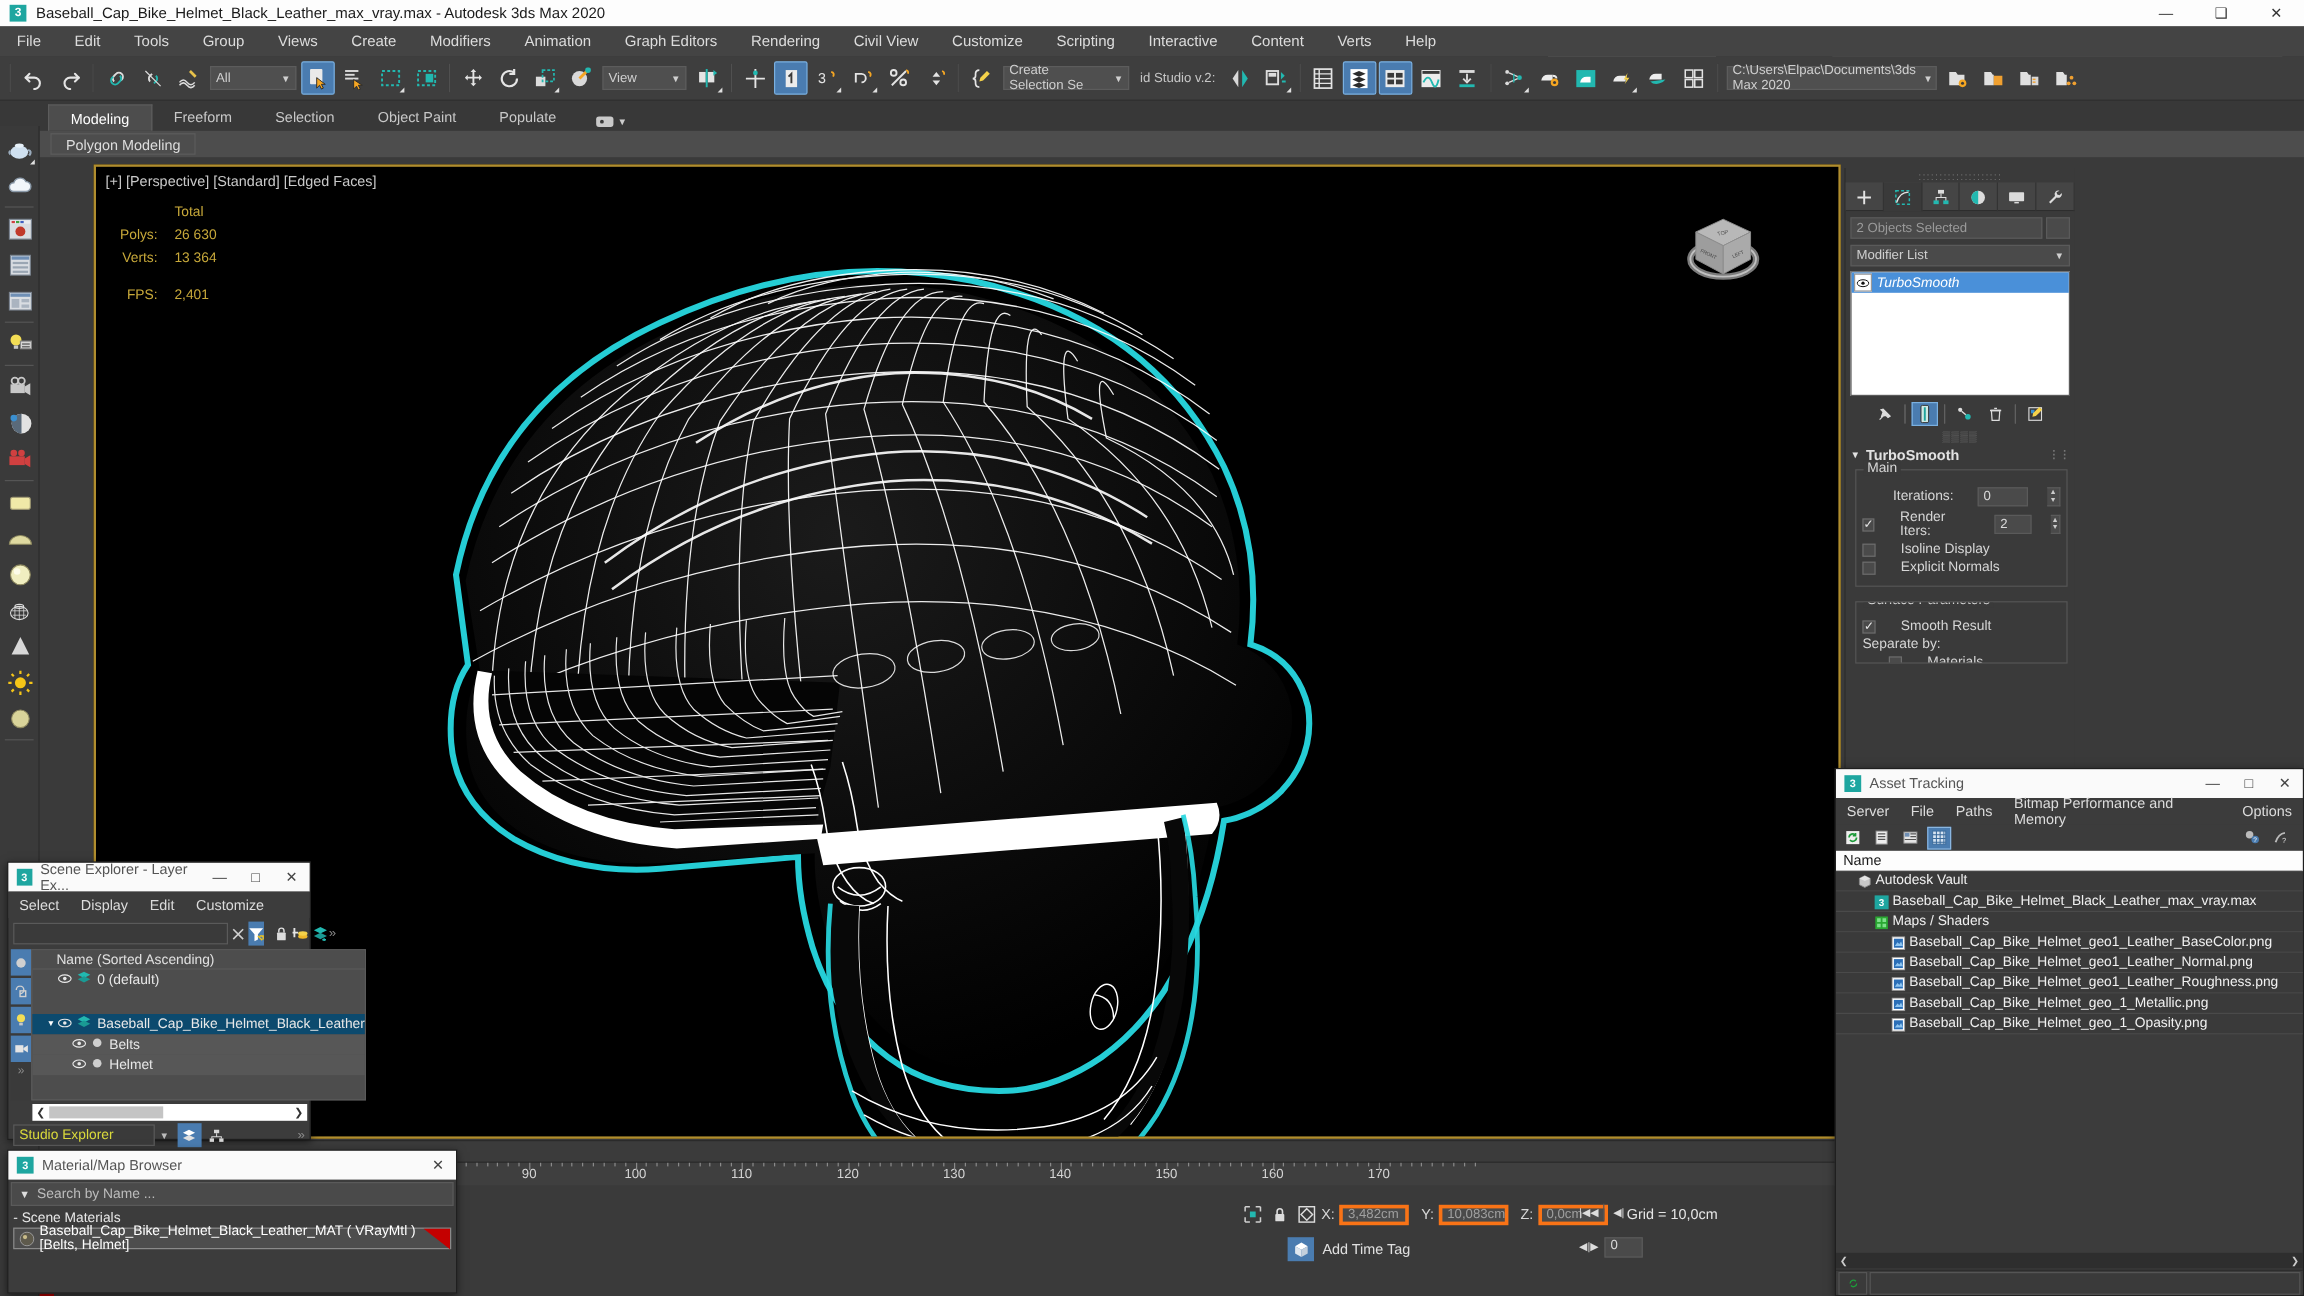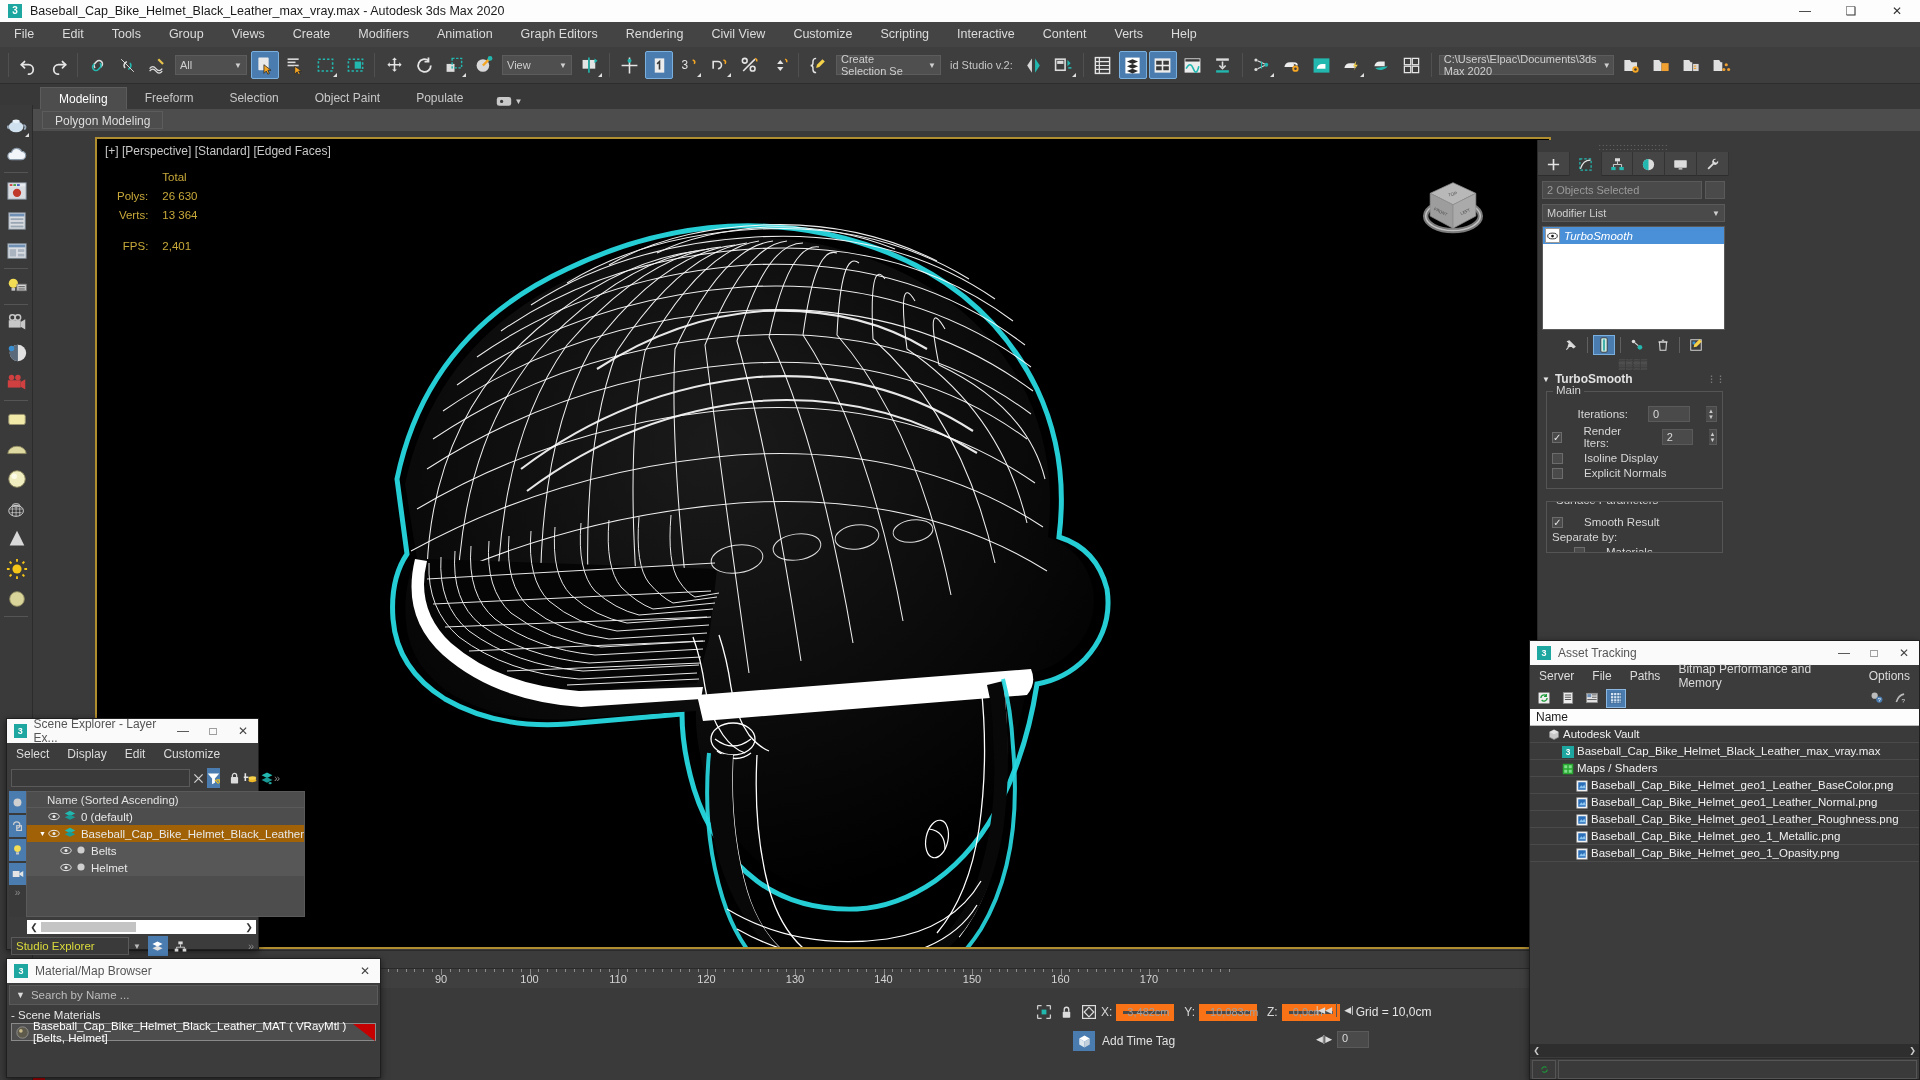--- a/index.html
+++ b/index.html
@@ -54,21 +54,21 @@
      border:1px solid #5c5c5c; margin-left:42px; background:#4d4d4d;}
 
   
   .lefttb { position:absolute; left:0; top:105px; width:33px; height:975px;
      background:#3a3a3a; border-right:1px solid #2b2b2b; padding-top:4px; }
   .lbtn { width:29px; height:29px; margin:1px 2px; display:flex; align-items:center;
      justify-content:center; border:1px solid transparent; position:relative; }
   .lsep { height:1px; background:#555; margin:3px 4px; }
 
   
-  .viewport { position:absolute; left:95px; top:137px; width:1456px; height:812px;
+  .viewport { position:absolute; left:78px; top:137px; width:1456px; height:812px;
      background:#000; border:2px solid #b08d2e; overflow:hidden; }
   .vp-label { position:absolute; left:8px; top:5px; font-size:12px; color:#c9c9c9; }
   .vp-stats { position:absolute; left:18px; top:28px; font-size:11.5px; color:#c8a93a;
      line-height:17px; }
   .vp-stats td { padding-right:12px; color:#c8a93a; font-size:11.5px;}
   .vp-stats td.lbl { text-align:right; }
   .viewcube { position:absolute; right:58px; top:30px; width:76px; height:76px; }
 
   
   .cmdpanel { position:absolute; left:1537px; top:140px; width:192px; height:505px;
@@ -134,21 +134,21 @@
      margin-left:3px; }
   .se-tb.on { background:#4a7cb0; }
   .se-body { display:flex; height:126px; margin:0 2px; }
   .se-left { width:17px; background:#3a3a3a; }
   .se-lbtn { width:17px; height:22px; background:#4a7cb0; margin-bottom:2px;
      display:flex; align-items:center; justify-content:center; }
   .se-list { flex:1; background:#4d4d4d; border:1px solid #5a5a5a; }
   .se-hdr { height:16px; background:#4d4d4d; font-size:11.5px; color:#e0e0e0;
      padding-left:20px; line-height:16px; border-bottom:1px solid #5a5a5a;}
   .se-row { height:17px; display:flex; align-items:center; font-size:11.5px; color:#e8e8e8; }
-  .se-row.sel { background:#a16207; }
+  .se-row.sel { background:#0c4a6e;margin-top:20px; }
   .se-row.shade { background:#575757; }
   .se-scroll { height:14px; margin:3px 2px 0 20px; background:#fff; display:flex; align-items:center; }
   .se-scroll .arw { width:14px; text-align:center; font-size:9px; color:#333; }
   .se-thumb { height:10px; background:#c4c4c4; width:95px; }
   .se-bottom { height:24px; display:flex; align-items:center; padding:0 4px; }
   .se-combo { width:118px; height:18px; background:#3a3a3a; border:1px solid #5a5a5a;
      font-size:11.5px; color:#dada3c; padding:0 4px; display:flex; align-items:center;}
 
   
   #material-browser { left:6px; top:958px; width:375px; height:120px; }
@@ -176,21 +176,21 @@
   
   .track { position:absolute; left:33px; top:950px; width:1496px; height:18px;
      background:#3b3b3b; border-top:1px solid #2a2a2a; }
   .ruler { position:absolute; left:33px; top:968px; width:1496px; height:20px;
      background:#3f3f3f; border-top:1px solid #2a2a2a; }
   .ruler .tick { position:absolute; top:0; width:1px; height:5px; background:#8a8a8a; }
   .ruler .num { position:absolute; top:4px; font-size:11px; color:#d4d4d4; transform:translateX(-50%); }
   .statusarea { position:absolute; left:33px; top:988px; width:1496px; height:92px;
      background:#3a3a3a; }
   .sb-coord { display:flex; align-items:center; font-size:12px; color:#d7d7d7; }
-  .cfield { width:58px; height:17px; background:#4a4a4a; border:7px solid #f97316;
+  .cfield { width:58px; height:17px; background:#4a4a4a; border:3px solid #f97316;
      font-size:11px; color:#9f9f9f; display:flex; align-items:center; padding-left:4px; margin:0 4px;}
   .addtag { display:flex; align-items:center; font-size:12px; color:#e0e0e0; }
   .navbtn { width:18px; height:18px; display:flex; align-items:center; justify-content:center;
      font-size:9px; color:#dcdcdc; }
   .redframe { position:absolute; left:0; top:0; width:12px; height:92px; background:#b40000; }
 </style>
 </head>
 <body>
 
 <div id="app">

